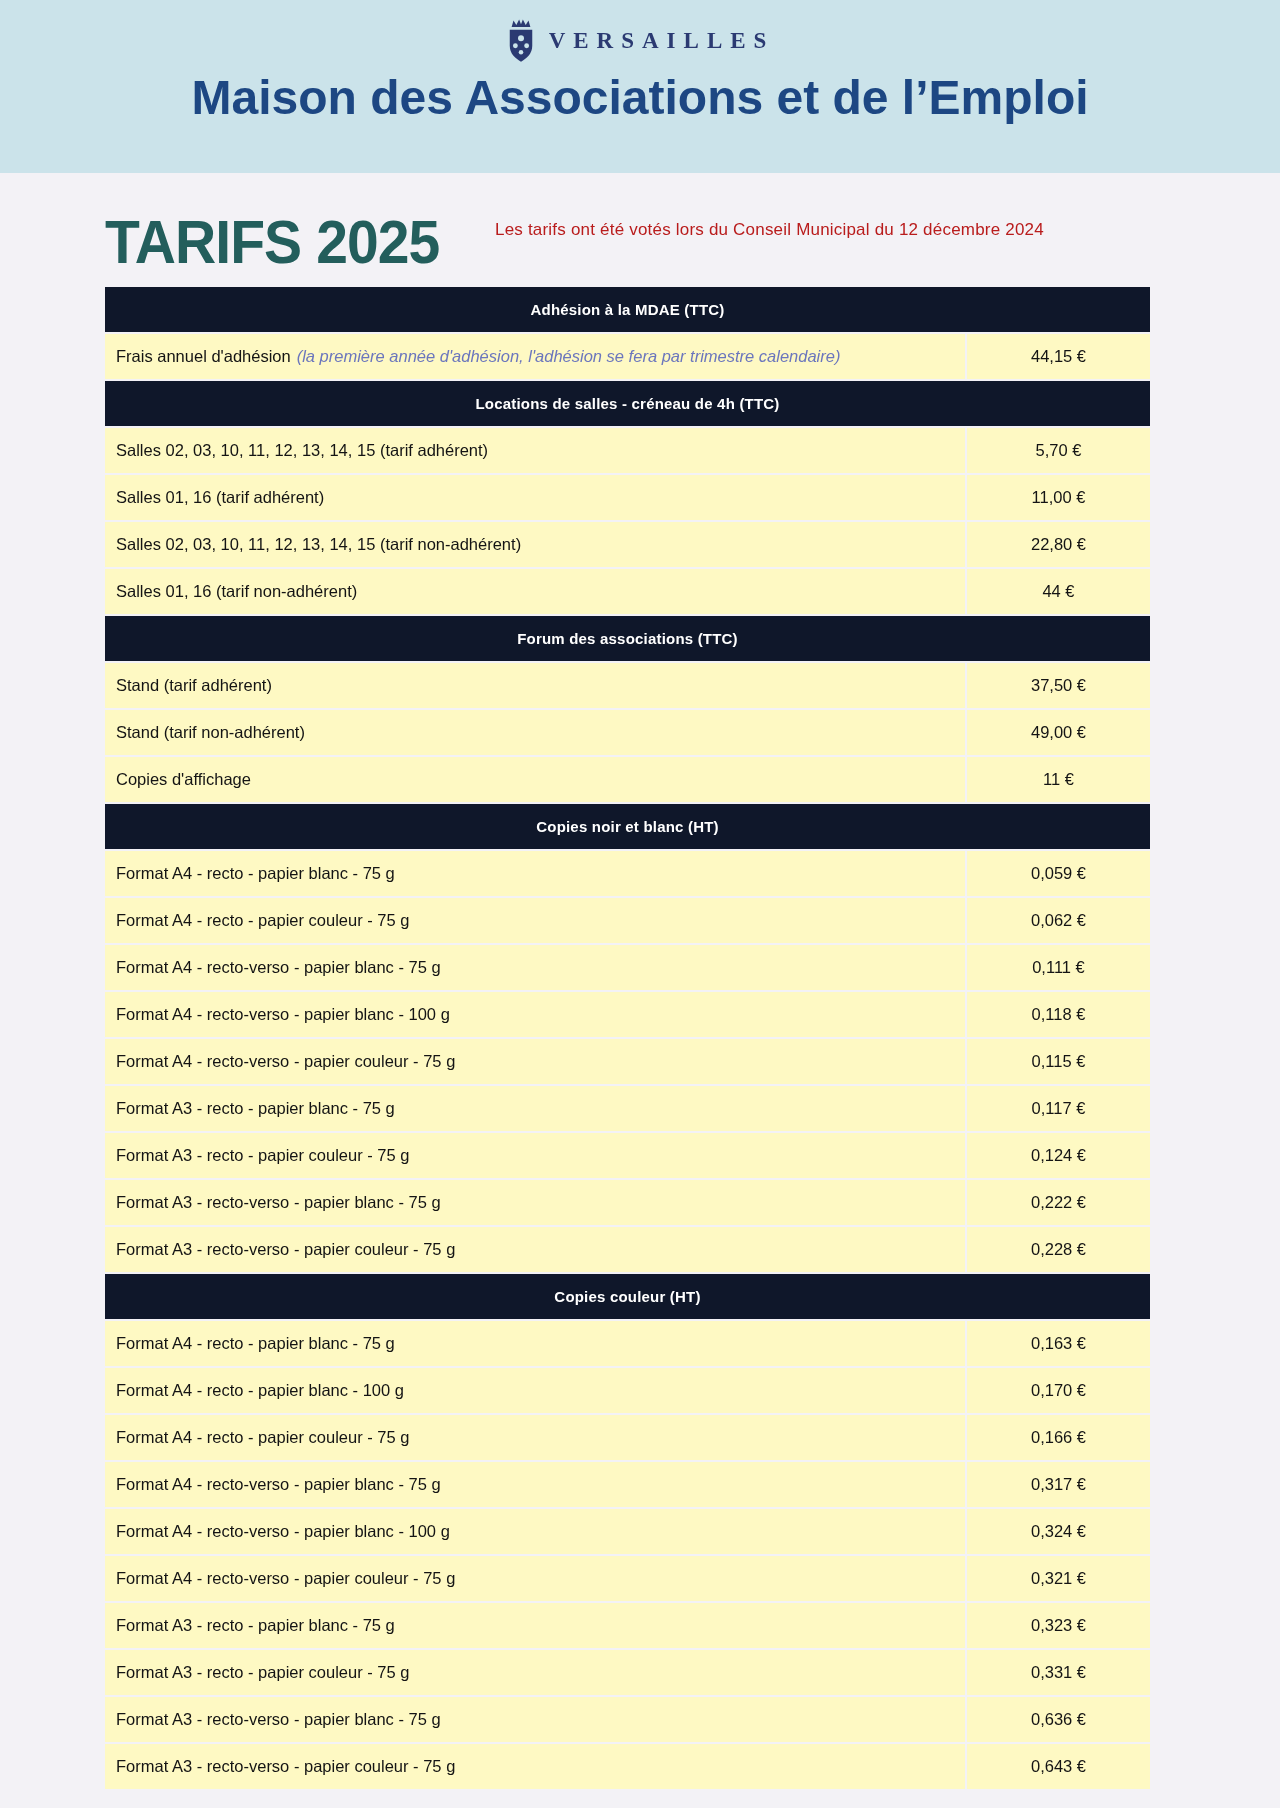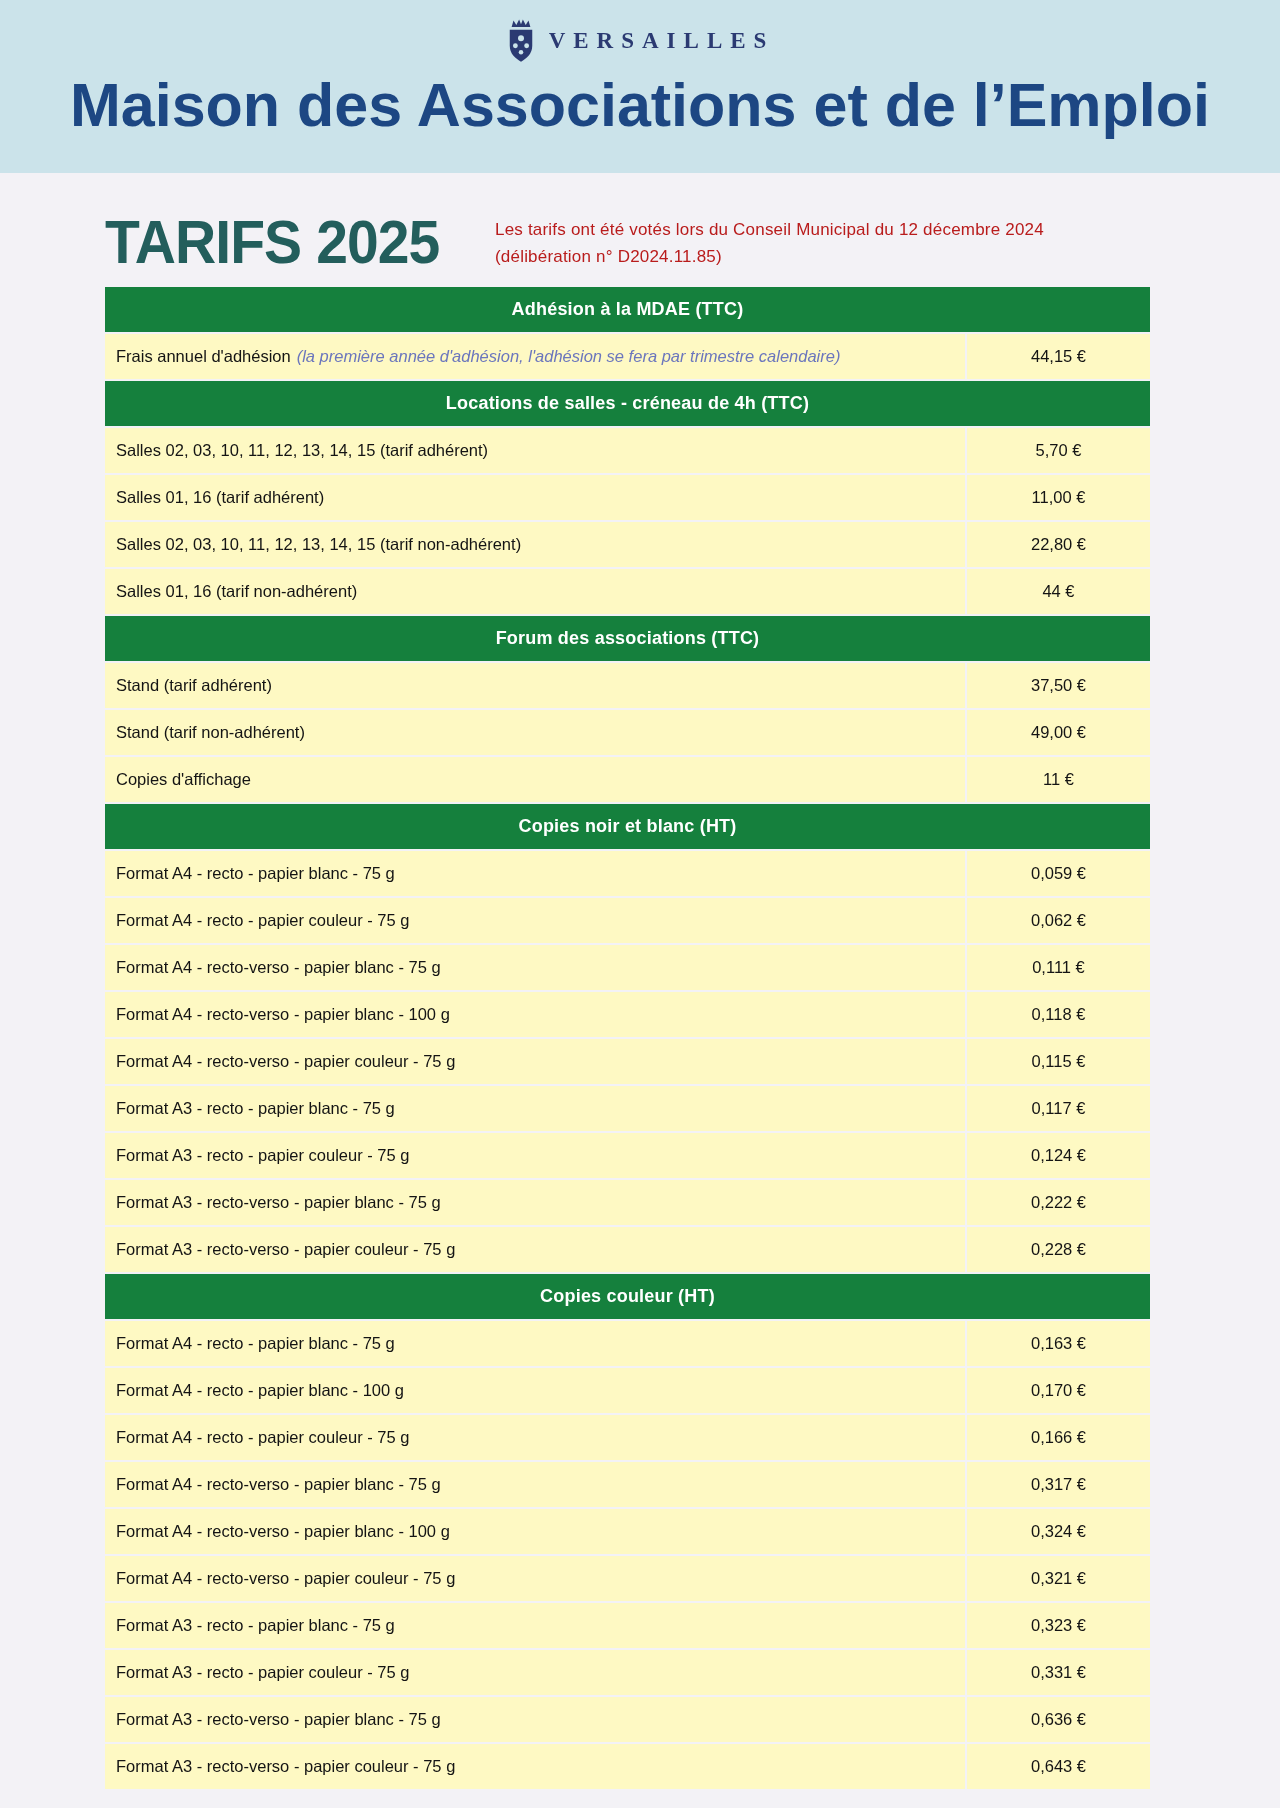--- a/index.html
+++ b/index.html
@@ -18,21 +18,21 @@
   .crest { display:flex; align-items:center; }
   .brand {
     font-family:"Liberation Serif", serif;
     font-size:23px; letter-spacing:8px; font-weight:600;
     color:#2b3a72;
   }
   .banner-title {
     text-align:center;
     color:#1d4783;
     font-weight:bold;
-    font-size:61px;
+    font-size:48px;
     margin-top:2px;
     letter-spacing:0px;
     white-space:nowrap;
   }
   .title-row {
     display:flex;
     margin:40px 0 0 105px;
     width:1045px;
     align-items:flex-start;
   }
@@ -52,24 +52,24 @@
     font-size:17px;
     line-height:27px;
     letter-spacing:0.2px;
     padding-top:3px;
   }
   .subtitle span { display:block; }
   .tariff-table { margin:15px 0 0 105px; width:1045px; }
   .section-bar {
     height:45px;
     margin-bottom:2px;
-    background:#15803d;
+    background:#0f172a;
     color:#ffffff;
     font-weight:bold;
-    font-size:18px;
+    font-size:15px;
     letter-spacing:0.2px;
     display:flex; align-items:center; justify-content:center;
   }
   .row { display:flex; margin-bottom:2px; }
   .cell { background:#fef9c3; height:45px; box-sizing:border-box; }
   .cell-desc {
     width:860px; margin-right:2px;
     display:flex; align-items:center;
     padding-left:11px;
     font-size:16.5px; color:#141414;
@@ -102,21 +102,20 @@
     </span>
     <span class="brand">VERSAILLES</span>
   </div>
   <div class="banner-title">Maison des Associations et de l’Emploi</div>
 </header>
 
 <div class="title-row">
   <div class="page-title">TARIFS 2025</div>
   <div class="subtitle">
     <span>Les tarifs ont été votés lors du Conseil Municipal du 12 décembre 2024</span>
-    <span>(délibération n° D2024.11.85)</span>
   </div>
 </div>
 
 <main class="tariff-table">
     <div class="section-bar">Adhésion à la MDAE (TTC)</div>
     <div class="row">
       <div class="cell cell-desc">
         <span>Frais annuel d'adhésion</span>
         <span class="note">(la première année d'adhésion, l'adhésion se fera par trimestre calendaire)</span>
       </div>

